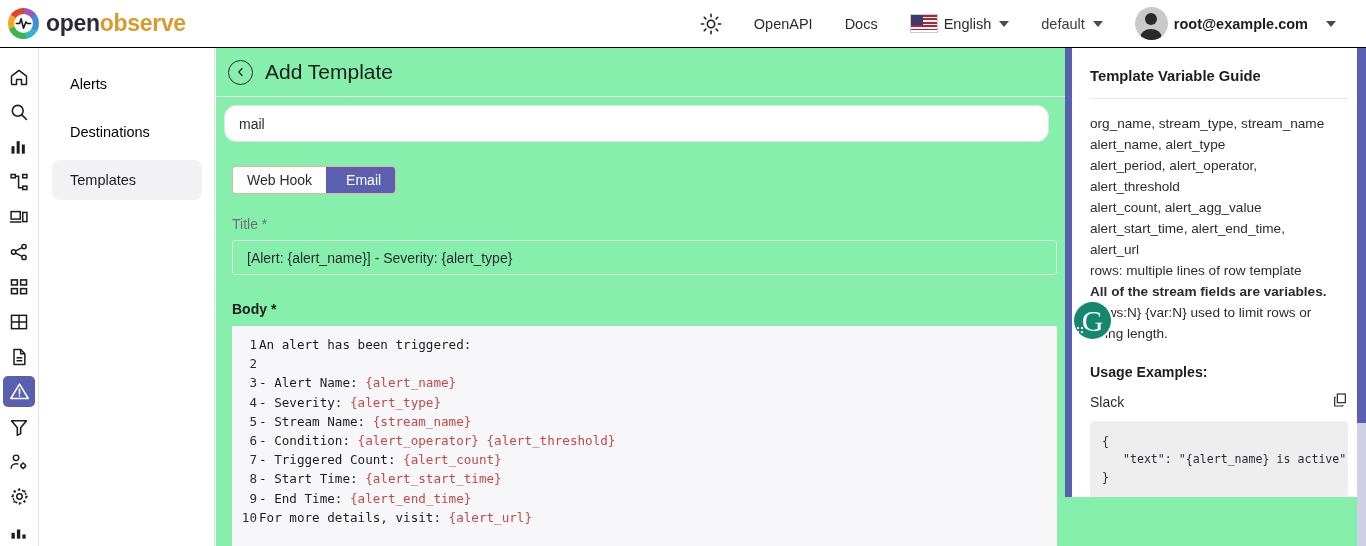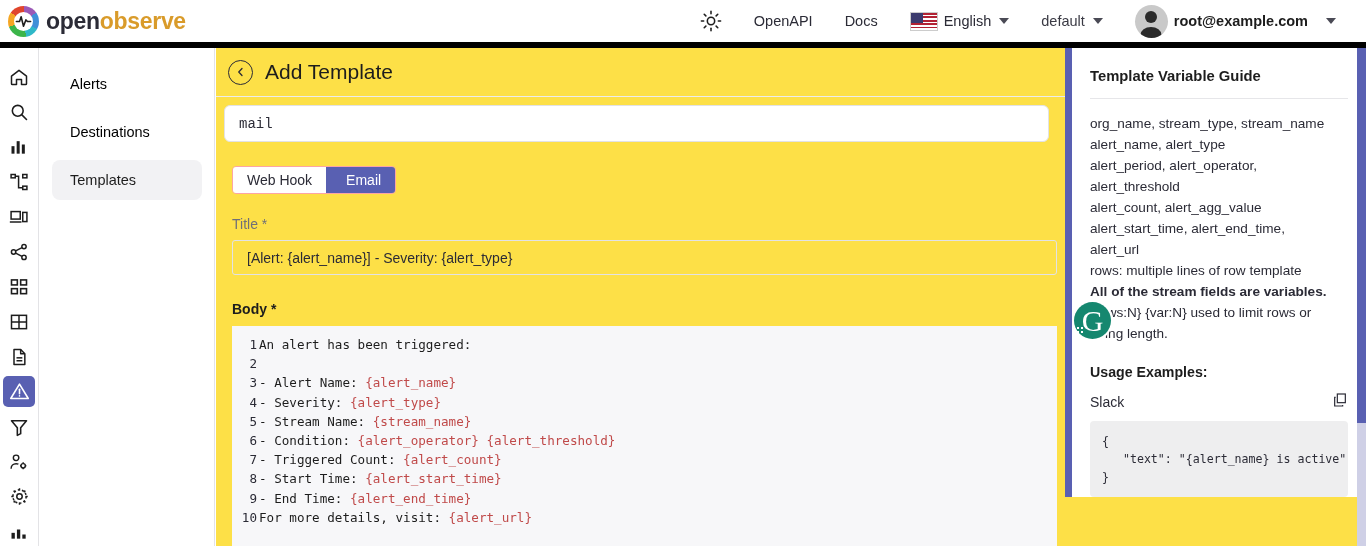--- a/index.html
+++ b/index.html
@@ -9,21 +9,21 @@
     background: #ffffff;
     color: #1d1d1d;
     overflow: hidden;
   }
 
   
   .topbar {
     position: absolute; top: 0; left: 0; width: 1366px; height: 48px;
     background: #ffffff;
     display: flex; align-items: center;
-    border-bottom: 6px solid #000000;
+    border-bottom: 1px solid #000000;
     z-index: 30;
   }
   .logo-wrap { display: flex; align-items: center; margin-left: 8px; gap: 7px; }
   .logo-mark {
     width: 31px; height: 31px; border-radius: 50%;
     background:
       conic-gradient(from 200deg,
         #3bb54a 0deg 50deg,
         #f5a623 50deg 105deg,
         #e0452c 105deg 160deg,
@@ -115,43 +115,42 @@
   .subnav-item {
     height: 40px; display: flex; align-items: center; padding: 0 18px;
     font-size: 14.5px; color: #000000; border-radius: 8px; cursor: pointer;
     margin-bottom: 8px;
   }
   .subnav-item.active { background: #f2f2f4; color: #1d1d1d; }
 
   
   .main {
     position: absolute; top: 48px; left: 216px; width: 1150px; height: 498px;
-    background: #fde047; overflow: hidden;
+    background: #86efac; overflow: hidden;
   }
   .page-head {
     height: 49px; display: flex; align-items: center;
     padding-left: 12px; gap: 12px; border-bottom: 1px solid #ececee;
   }
   .back-btn {
     width: 25px; height: 25px; border-radius: 50%;
     border: 1.6px solid #2b2b36; display: flex; align-items: center;
     justify-content: center; cursor: pointer; flex: 0 0 auto;
   }
   .page-title { font-size: 21px; font-weight: 400; color: #1d1d1d; }
 
   .form-area {
     position: absolute; top: 49px; left: 0; width: 849px; height: 449px;
     padding: 8px 10px 0 8px; overflow: hidden;
   }
   .name-input {
     width: 825px; height: 37px; border: 1px solid #e2e2e5;
-    border-radius: 6px; display: flex; align-items: center;
+    border-radius: 12px; display: flex; align-items: center;
     padding: 0 14px; font-size: 14px; color: #2b2b36;
     background: #ffffff;
-    font-family: Liberation Mono, monospace;
   }
   .toggle-row { margin-top: 24px; padding-left: 8px; }
   .toggle {
     display: inline-flex; border: 1px solid #fca5a5; border-radius: 4px;
     overflow: hidden; height: 28px;
   }
   .toggle div {
     display: flex; align-items: center; justify-content: center;
     font-size: 14px; padding: 0 14px; cursor: pointer;
     background: #ffffff; color: #2b2b36;

